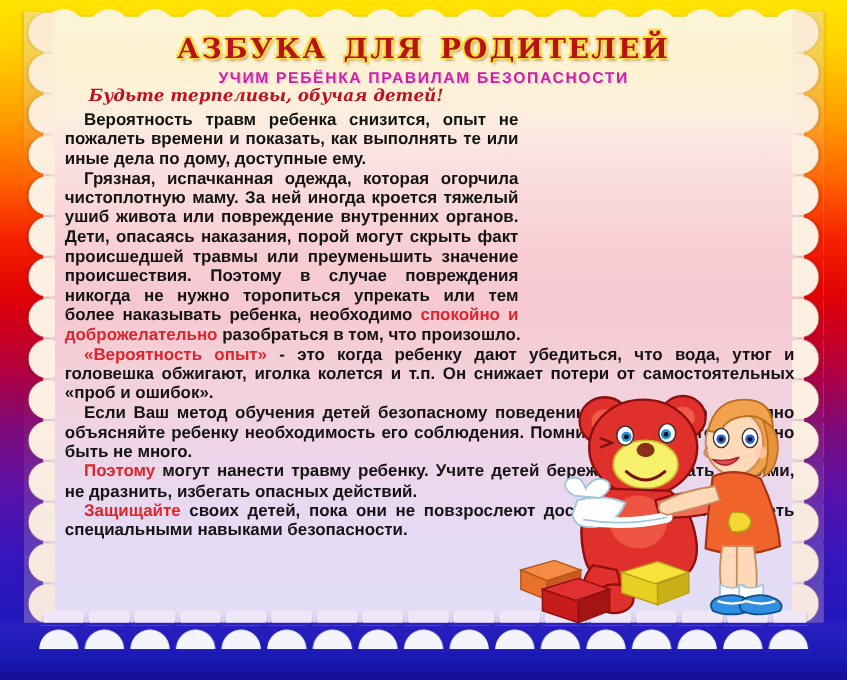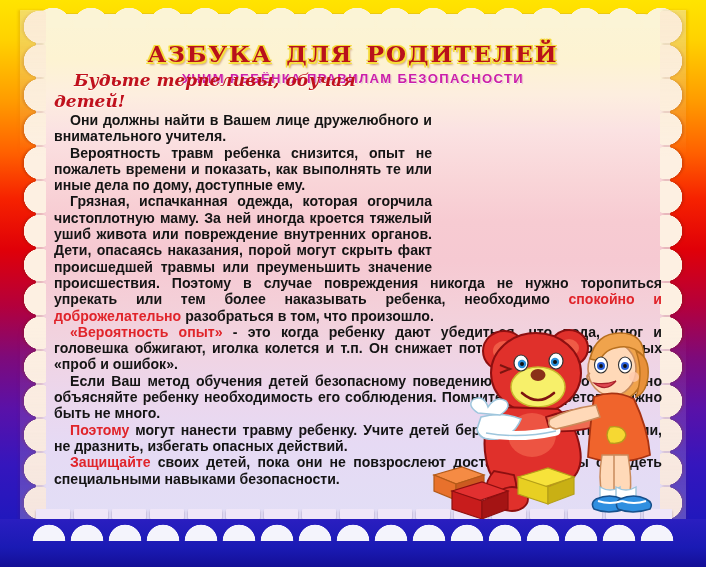--- a/index.html
+++ b/index.html
@@ -84,21 +84,21 @@
     position:absolute;left:0;right:0;bottom:0;height:48px;
     background:linear-gradient(to bottom,#2a1ec0,#1a1ab4 60%,#140f96);
   }
   .wave .crest{
     position:absolute;left:30px;right:30px;top:2px;height:20px;
     background:radial-gradient(circle at 19px 20px, #ffffff 0 16px, rgba(255,255,255,0) 16.6px) repeat-x;
     background-size:38px 20px;opacity:.95;
   }
 
   
-  #title-wrap{position:absolute;left:36px;right:36px;top:34px;text-align:center;}
+  #title-wrap{position:absolute;left:36px;right:36px;top:20px;text-align:center;}
   #title{
     font-family:"DejaVu Serif","Liberation Serif",serif;
     font-weight:bold;font-size:33px;letter-spacing:2px;
     color:#b8111b;line-height:1.04;
     text-shadow:
       -1.5px -1.5px 0 #f5dd3a, 1.5px -1.5px 0 #f5dd3a,
       -1.5px  1.5px 0 #f5dd3a, 1.5px  1.5px 0 #f5dd3a,
       0 0 3px #f7e76a, 2px 3px 2px rgba(120,0,10,.35);
     text-transform:lowercase;
     font-variant:small-caps;
@@ -115,21 +115,21 @@
     position:absolute;left:54px;right:44px;top:70px;
     font-size:14.1px;line-height:16.3px;color:#141414;font-weight:bold;
     text-align:justify;text-justify:inter-word;
   }
   #body-text p{margin:0;}
   .ind{text-indent:16px;}
   .red{color:#e0242a;}
   .hdr-italic{
     display:block;color:#c0111c;font-style:italic;font-weight:bold;
     font-family:"DejaVu Serif","Liberation Serif",serif;
-    font-size:17px;line-height:21px;text-indent:20px;text-align:left;
+    font-size:14px;line-height:21px;text-indent:20px;text-align:left;
     text-shadow:0 1px 0 rgba(255,255,255,.6);
   }
 
   
   .wrapper-img{
     float:right;width:232px;height:196px;shape-outside:margin-box;
     margin:2px -10px 0 8px;
   }
 
   
@@ -155,21 +155,20 @@
 
   <div id="body-text">
 
     <div class="wrapper-img"></div>
 
 
     <p>
         <span class="hdr-italic">Будьте терпеливы, обучая детей!</span>
       </p>
 
-    <p class="ind">Они должны найти в Вашем лице дружелюбного и внимательного учителя.</p>
 
     <p class="ind">Вероятность травм ребенка снизится, опыт не пожалеть времени и показать, как выполнять те или иные дела по дому, доступные ему.</p>
 
     <p class="ind"><span>Грязная, испачканная одежда, которая огорчила чистоплотную маму. За ней иногда кроется тяжелый ушиб живота или повреждение внутренних органов. Дети, опасаясь наказания, порой могут скрыть факт происшедшей травмы или преуменьшить значение происшествия. Поэтому в случае повреждения никогда не нужно торопиться упрекать или тем более наказывать ребенка, необходимо </span><span class="red">спокойно и доброжелательно</span><span> разобраться в том, что произошло.</span></p>
 
     <p class="ind"><span class="red">«Вероятность опыт»</span><span> - это когда ребенку дают  убедиться, что вода, утюг и головешка обжигают, иголка колется и т.п. Он снижает потери от  самостоятельных «проб и ошибок».</span></p>
 
     <p class="ind">Если Ваш метод обучения детей безопасному поведению — запрет, то доступно объясняйте ребенку необходимость его соблюдения. Помните, что  запретов должно быть не много.</p>
 
     <p class="ind"><span class="red">Поэтому</span><span> могут нанести травму ребенку. Учите детей бережно ухаживать за ними, не дразнить, избегать опасных действий.</span></p>

